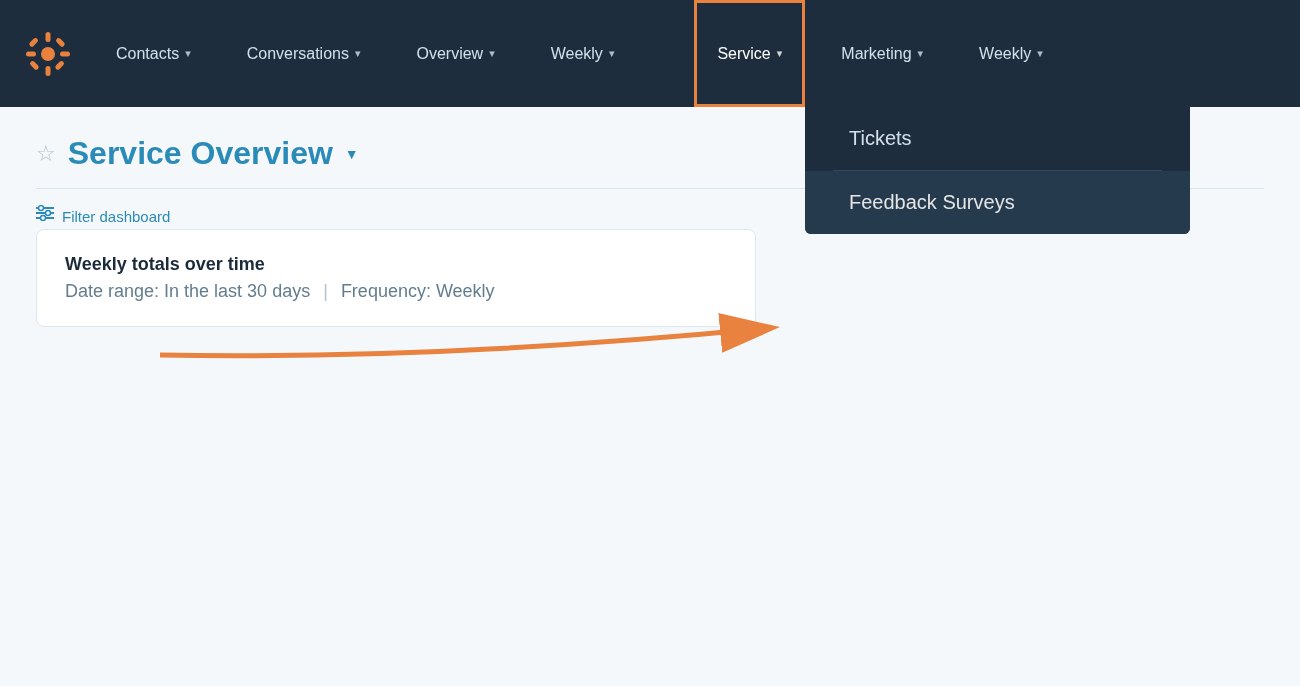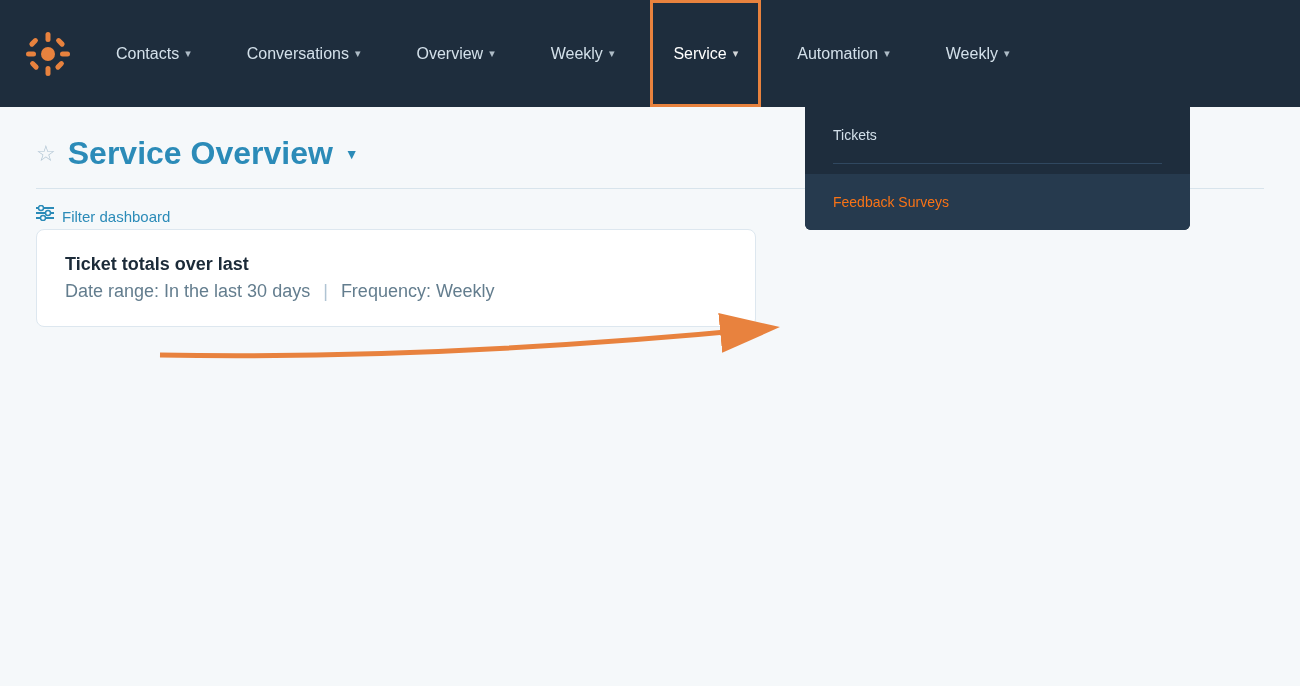--- a/index.html
+++ b/index.html
@@ -37,20 +37,21 @@
       font-weight: 400;
       cursor: pointer;
       white-space: nowrap;
       gap: 6px;
       position: relative;
     }
     .nav-item.active {
       border: 3px solid #e8823e;
       color: #fff;
       background: #1e2d3d;
+      margin-left: 44px;
     }
     .nav-chevron {
       font-size: 11px;
       opacity: 0.8;
     }
 
     
     .content {
       padding: 28px 36px;
       position: relative;
@@ -121,30 +122,29 @@
       position: absolute;
       top: 107px;
       left: 805px;
       width: 385px;
       background: #1e2d3d;
       z-index: 200;
       border-radius: 0 0 6px 6px;
       overflow: hidden;
     }
     .dropdown-item {
-      padding: 20px 28px;
+      padding: 20px 44px;
       color: #d3e0ea;
-      font-size: 14px;
+      font-size: 20px;
       cursor: pointer;
       position: relative;
     }
     .dropdown-item.highlighted {
       background: #263a4e;
-      color: #f97316;
-      margin-top: 10px;
+      color: #e5e5e5;
     }
     .dropdown-divider {
       border: none;
       border-top: 1px solid #304860;
       margin: 0 28px;
     }
 
     
     .arrow-container {
       position: absolute;
@@ -194,21 +194,21 @@
     </div>
     <div class="nav-item">
       <span>Weekly</span>
       <span class="nav-chevron">▾</span>
     </div>
     <div class="nav-item active">
       <span>Service</span>
       <span class="nav-chevron">▾</span>
     </div>
     <div class="nav-item">
-      <span>Automation</span>
+      <span>Marketing</span>
       <span class="nav-chevron">▾</span>
     </div>
     <div class="nav-item">
       <span>Weekly</span>
       <span class="nav-chevron">▾</span>
     </div>
   </div>
 </nav>
 
 <div class="dropdown-menu">
@@ -248,20 +248,20 @@
         <line x1="0" y1="13" x2="18" y2="13" stroke="#2b8bb8" stroke-width="2"></line>
         <circle cx="5" cy="3" r="2.5" fill="#fff" stroke="#2b8bb8" stroke-width="1.5"></circle>
         <circle cx="12" cy="8" r="2.5" fill="#fff" stroke="#2b8bb8" stroke-width="1.5"></circle>
         <circle cx="7" cy="13" r="2.5" fill="#fff" stroke="#2b8bb8" stroke-width="1.5"></circle>
       </svg>
     </span>
     <span class="filter-label">Filter dashboard</span>
   </div>
 
   <div class="card">
-    <div class="card-title">Ticket totals over last</div>
+    <div class="card-title">Weekly totals over time</div>
     <div class="card-subtitle">
       <span>Date range: In the last 30 days</span>
       <span class="sep">|</span>
       <span>Frequency: Weekly</span>
     </div>
   </div>
 </div>
 
 </body></html>

